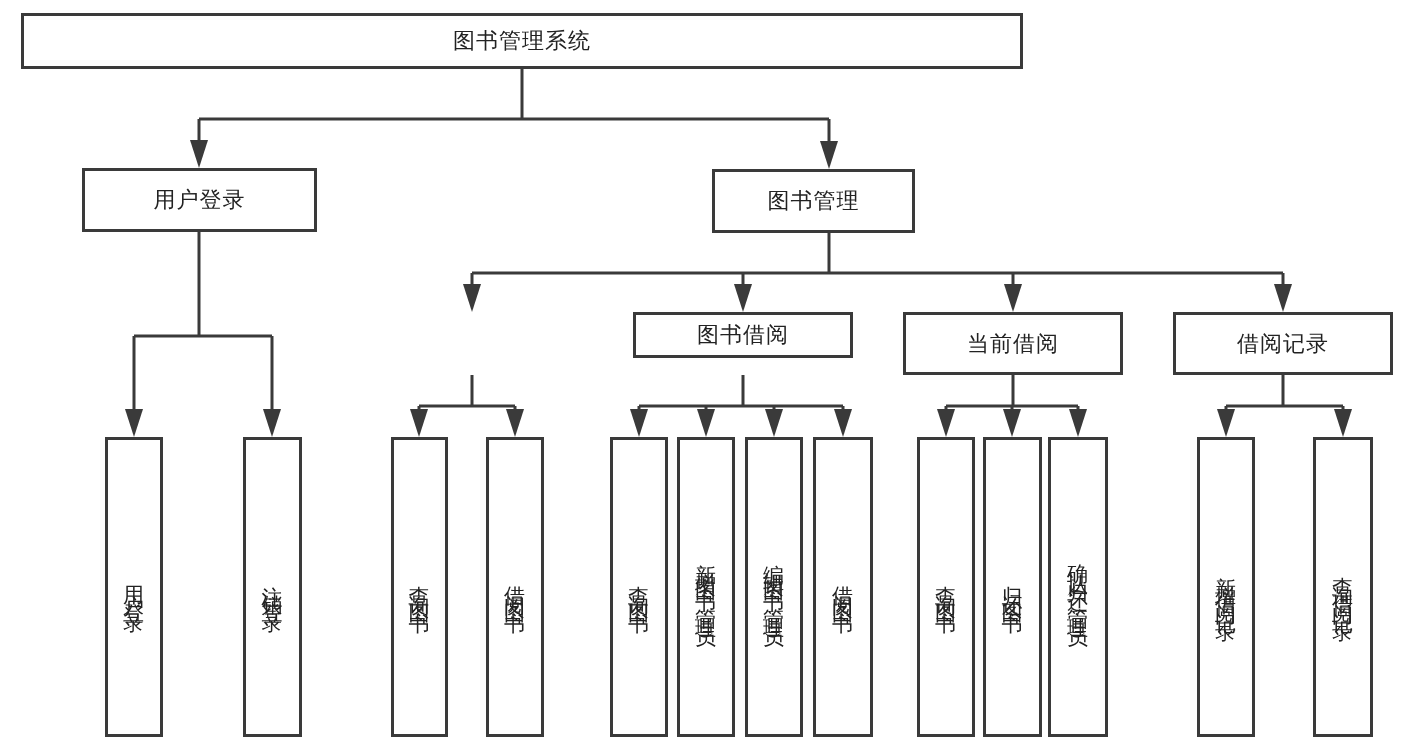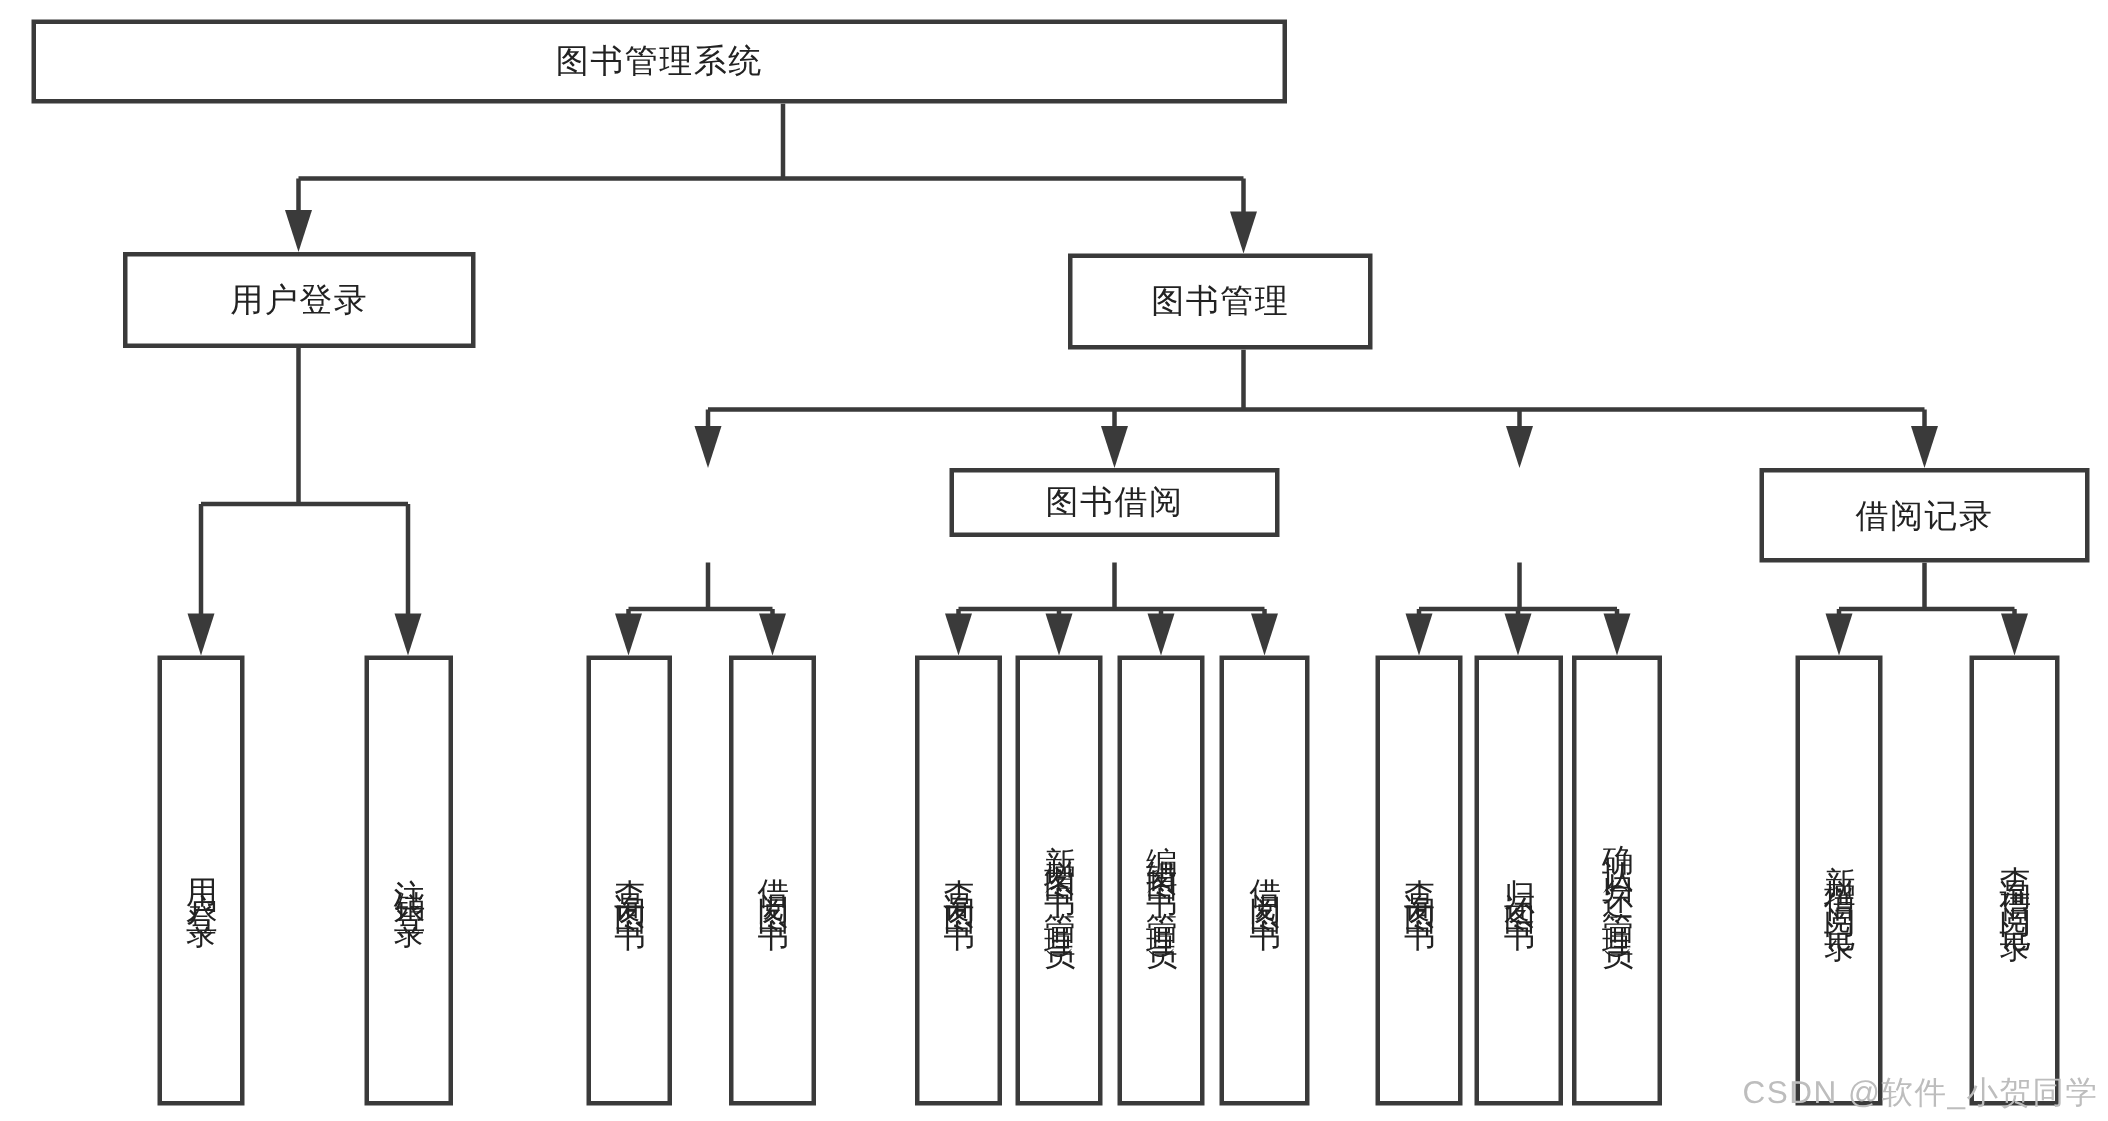--- a/index.html
+++ b/index.html
@@ -69,26 +69,27 @@
       <polygon points="765,409 783,409 774,437"></polygon>
       <polygon points="834,409 852,409 843,437"></polygon>
       <polygon points="937,409 955,409 946,437"></polygon>
       <polygon points="1003,409 1021,409 1012,437"></polygon>
       <polygon points="1069,409 1087,409 1078,437"></polygon>
       <polygon points="1217,409 1235,409 1226,437"></polygon>
       <polygon points="1334,409 1352,409 1343,437"></polygon>
     </g>
   </svg>
 
-  <div class="hbox" style="left:21px;top:13px;width:837px;height:56px;">图书管理系统</div>
+  <div class="hbox" style="left:21px;top:13px;width:1002px;height:56px;">图书管理系统</div>
 
   <div class="hbox" style="left:82px;top:168px;width:235px;height:64px;">用户登录</div>
   <div class="hbox" style="left:712px;top:169px;width:203px;height:64px;">图书管理</div>
 
   <div class="hbox" style="left:633px;top:312px;width:220px;height:46px;">图书借阅</div>
+  <div class="hbox" style="left:903px;top:312px;width:220px;height:63px;">当前借阅</div>
   <div class="hbox" style="left:1173px;top:312px;width:220px;height:63px;">借阅记录</div>
 
   <div class="vbox" style="left:105px;width:58px;">
     <span>用户登录</span>
   </div>
   <div class="vbox" style="left:243px;width:59px;">
     <span>注销登录</span>
   </div>
 
   <div class="vbox" style="left:391px;width:57px;">
@@ -121,15 +122,14 @@
     <span>确认归还（管理员）</span>
   </div>
 
   <div class="vbox" style="left:1197px;width:58px;">
     <span>新增借阅记录</span>
   </div>
   <div class="vbox" style="left:1313px;width:60px;">
     <span>查询借阅记录</span>
   </div>
 
-  <div class="watermark">CSDN @软件_小贺同学</div>
 
 </div>
 
 </body></html>

